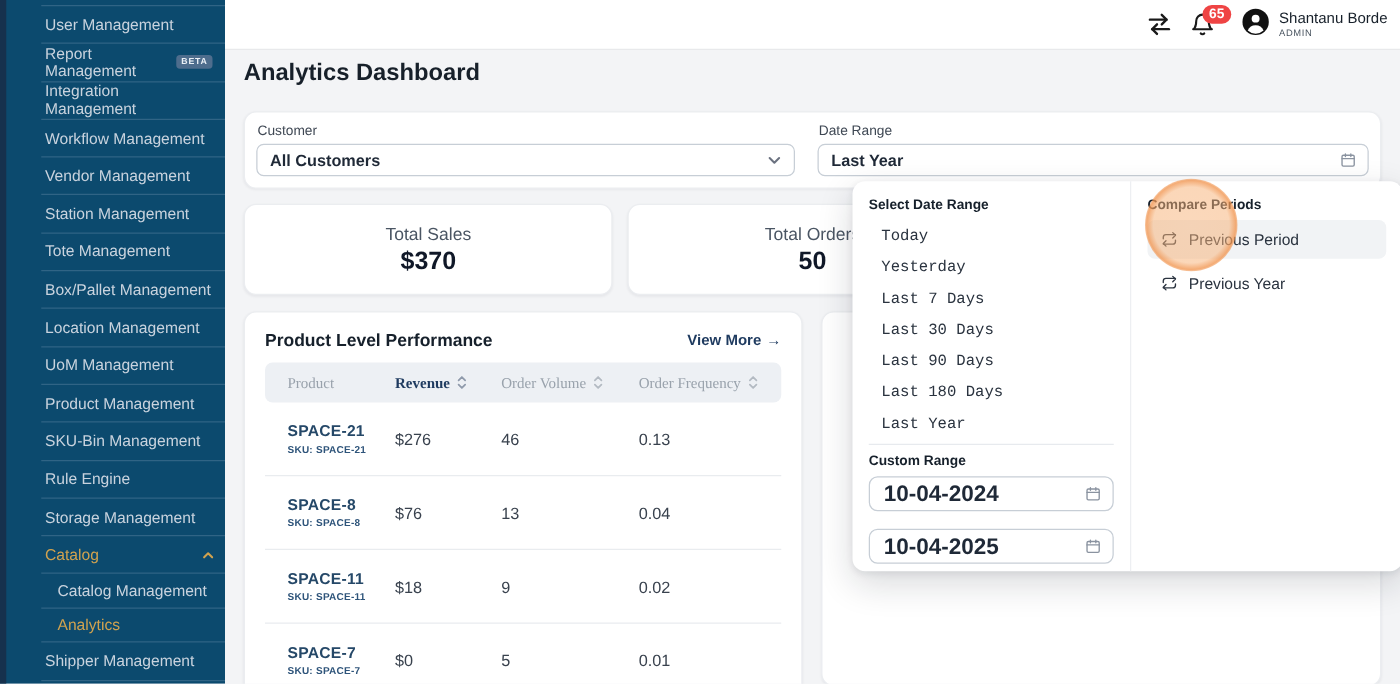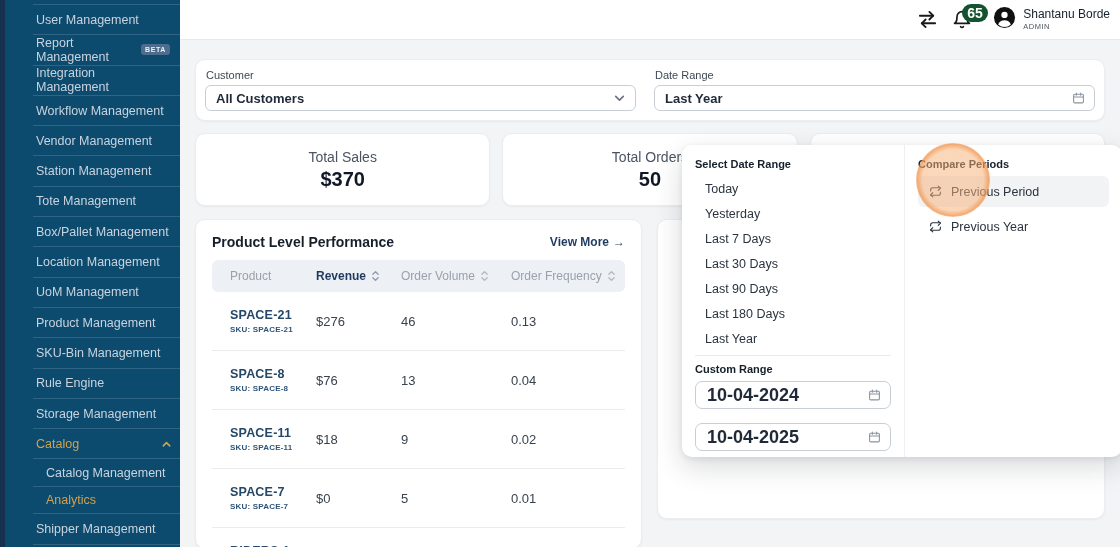--- a/index.html
+++ b/index.html
@@ -19,21 +19,21 @@
   .nav li.spacer { height:6px; }
   .beta-badge { margin-left:7px; background:#4e6d8d; color:#eaf0f6; font-size:7px; font-weight:bold;
                 letter-spacing:.6px; padding:2px 4px; border-radius:3px; line-height:1; }
   .chev-up { position:absolute; right:8px; top:10px; }
   
   .topbar { position:absolute; left:180px; top:0; width:940px; height:40px; background:#fff;
             border-bottom:1px solid #e8e9eb; display:flex; align-items:center; justify-content:flex-end;
             padding-right:10px; gap:13px; }
   .icon-btn { display:flex; align-items:center; justify-content:center; cursor:pointer; }
   .bell-wrap { position:relative; margin-right:8px; }
-  .notif-badge { position:absolute; top:-6px; left:10px; background:#14532d; color:#fff; font-size:14px;
+  .notif-badge { position:absolute; top:-6px; left:10px; background:#ef4444; color:#fff; font-size:11px;
                  font-weight:bold; border-radius:9px; padding:2px 5px; line-height:1; }
   .userblock { display:flex; align-items:center; gap:7px; }
   .user-name { font-size:12px; color:#17202a; line-height:1.15; }
   .user-role { font-size:7.5px; color:#4a5560; letter-spacing:.5px; line-height:1.2; }
   
   .main { position:absolute; left:180px; top:40px; width:940px; height:507px; padding:0 15px; }
   .page-title { margin:8px 0 0; font-size:19px; font-weight:bold; color:#17202a; }
   .card { background:#fff; border:1px solid #ebedf0; border-radius:10px;
           box-shadow:0 1px 2px rgba(16,24,40,.05); }
   .filter-card { margin-top:19px; height:62px; padding:9px; display:flex; gap:18px; }
@@ -52,35 +52,35 @@
   .stat-value { font-size:20px; font-weight:bold; color:#101828; }
   
   .bottom-row { margin-top:13px; display:flex; gap:15px; align-items:flex-start; }
   .table-card { width:447px; padding:12px 16px; height:330px; }
   .chart-card { flex:1; height:300px; }
   .table-head-row { display:flex; align-items:center; justify-content:space-between; margin:2px 0 10px; }
   .table-title { font-size:14px; font-weight:bold; color:#16202b; }
   .view-more { font-size:12px; font-weight:bold; color:#1e3a5f; cursor:pointer; display:flex; gap:4px; align-items:center; }
   .tbl-header { display:grid; grid-template-columns:86px 85px 110px 1fr; background:#edf0f4;
                 border-radius:6px; height:32px; align-items:center; padding:0 18px;
-                font-size:12px; color:#99a2ac; }
+                font-size:12px; color:#99a2ac;font-family:Liberation Serif, serif; }
   .hcol { display:inline-flex; align-items:center; gap:5px; cursor:pointer; white-space:nowrap; }
   .hcol.active { color:#1e3a5f; font-weight:bold; }
   .tbl-row { display:grid; grid-template-columns:86px 85px 110px 1fr; padding:0 18px; height:59px;
              border-bottom:1px solid #e9ecef; align-items:center; font-size:13px; color:#39424e; }
   .prod-name { font-size:12.5px; font-weight:bold; color:#254868; letter-spacing:.2px; }
   .prod-sku { font-size:8px; font-weight:bold; color:#2e547a; margin-top:3px; letter-spacing:.2px; }
   
   .date-dropdown { position:absolute; left:682px; top:145px; width:440px; height:312px; background:#fff;
                    border-radius:10px; display:flex; z-index:50;
                    box-shadow:0 10px 28px rgba(16,24,40,.16), 0 2px 6px rgba(16,24,40,.08); }
   .dd-left { width:222px; padding:11px 13px; }
   .dd-right { flex:1; border-left:1px solid #edeff2; padding:11px 13px; }
   .dd-header { font-size:11px; font-weight:bold; color:#16202b; margin:2px 0 6px; }
-  .dd-item { font-size:12.5px; color:#2a333f; padding:5.5px 10px; border-radius:6px; cursor:pointer; }
+  .dd-item { font-size:12.5px; color:#2a333f; padding:5.5px 10px; border-radius:6px; cursor:pointer;font-family:Liberation Mono, monospace; }
   .dd-divider { border-top:1px solid #e7eaee; margin:4px 0 7px; }
   .dd-date-input { position:relative; height:28px; border:1px solid #c7ced6; border-radius:7px;
                    display:flex; align-items:center; padding:0 28px 0 11px; font-size:18px;
                    font-weight:600; color:#1f2937; margin-top:6px; cursor:pointer; }
   .dd-date-input.second { margin-top:14px; }
   .dd-date-input .right-ic { position:absolute; right:9px; top:50%; transform:translateY(-50%); display:flex; }
   .dd-compare-item { display:flex; align-items:center; gap:9px; font-size:12.5px; color:#2a333f;
                      padding:0 11px; height:31px; border-radius:6px; margin-top:4px; cursor:pointer; }
   .dd-compare-item.active { background:#f1f3f5; }
   
@@ -184,20 +184,21 @@
       </svg>
     </span>
     <span>
       <div class="user-name">Shantanu Borde</div>
       <div class="user-role">ADMIN</div>
     </span>
   </span>
 </header>
 
 <main class="main">
+  <h1 class="page-title">Analytics Dashboard</h1>
 
   <section class="card filter-card">
     <div class="filter-field f-customer">
       <span class="field-label">Customer</span>
       <div class="field-input">
         <span>All Customers</span>
         <span class="right-ic">
           <svg width="13" height="13" viewBox="0 0 12 12" fill="none" stroke="#6b7280" stroke-width="1.5" stroke-linecap="round" stroke-linejoin="round">
               <path d="M2.5 4.5 6 8l3.5-3.5"></path>
             </svg>

